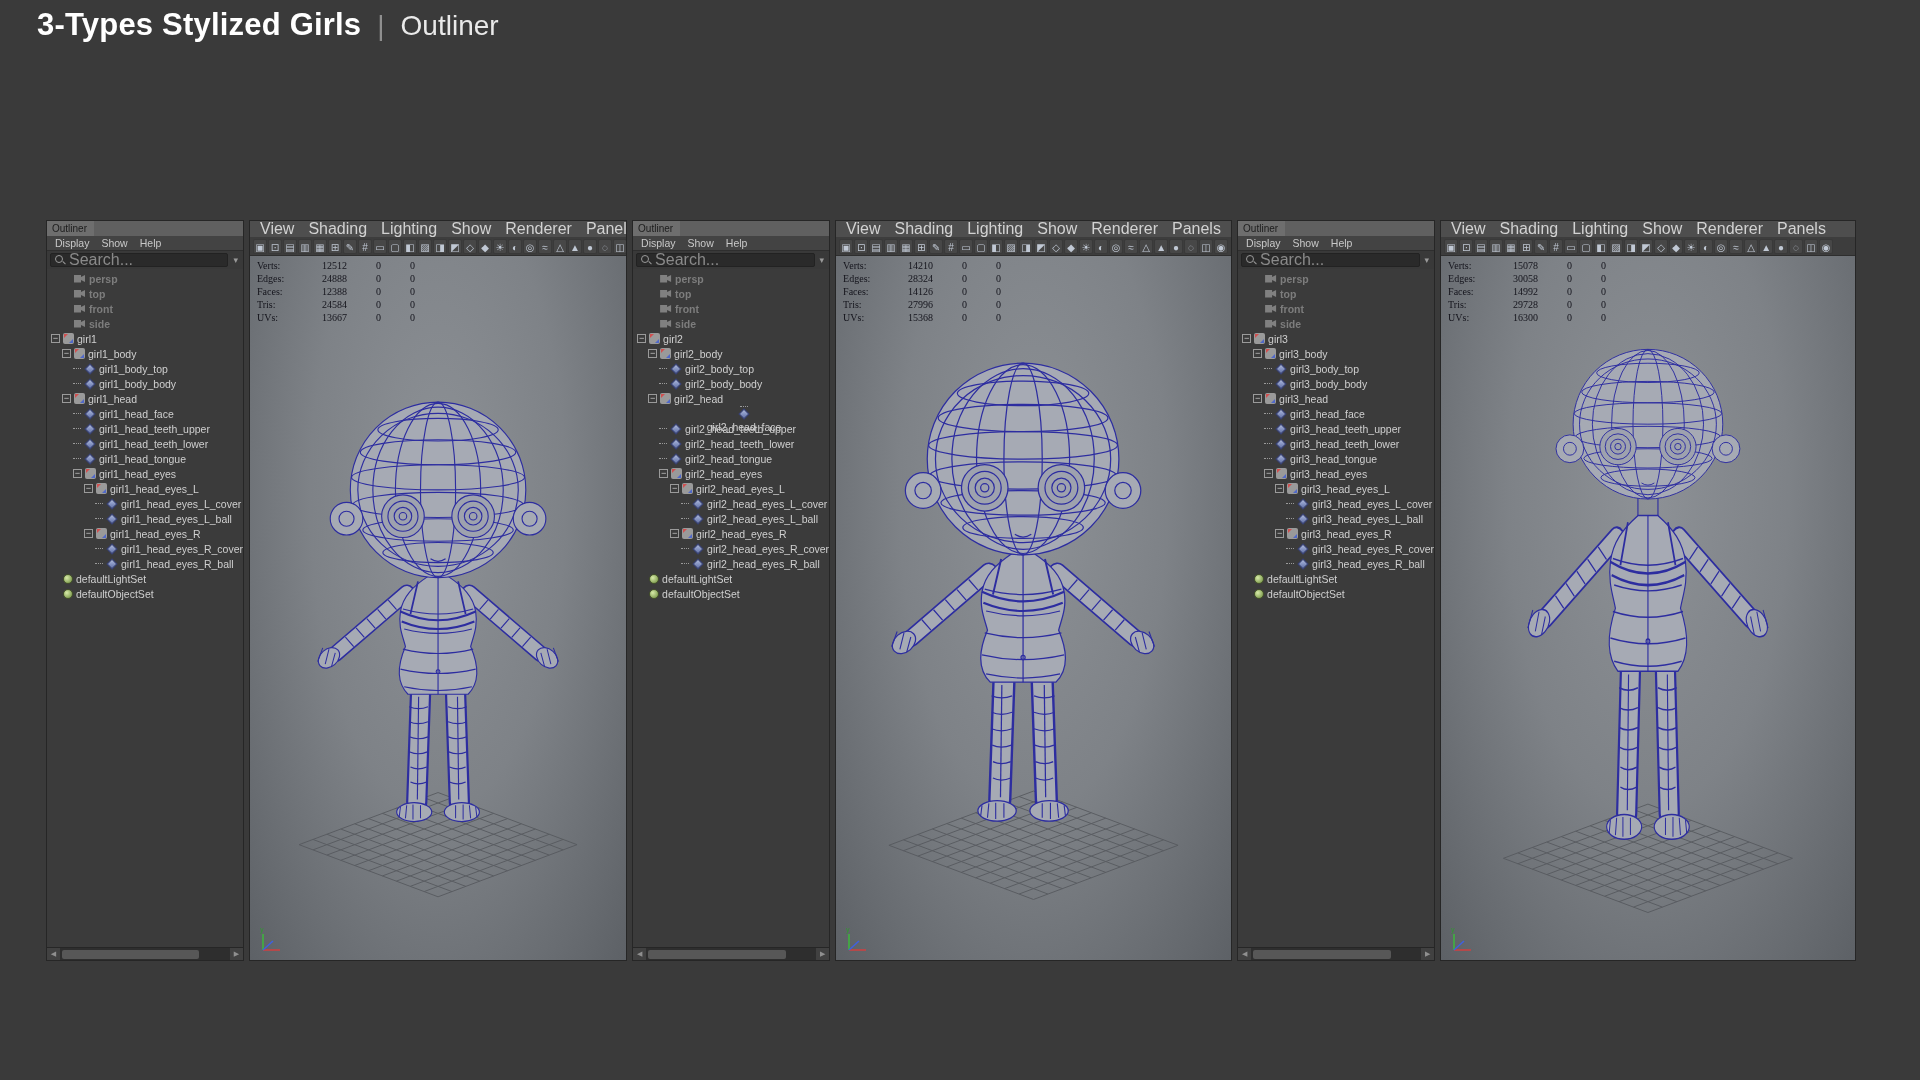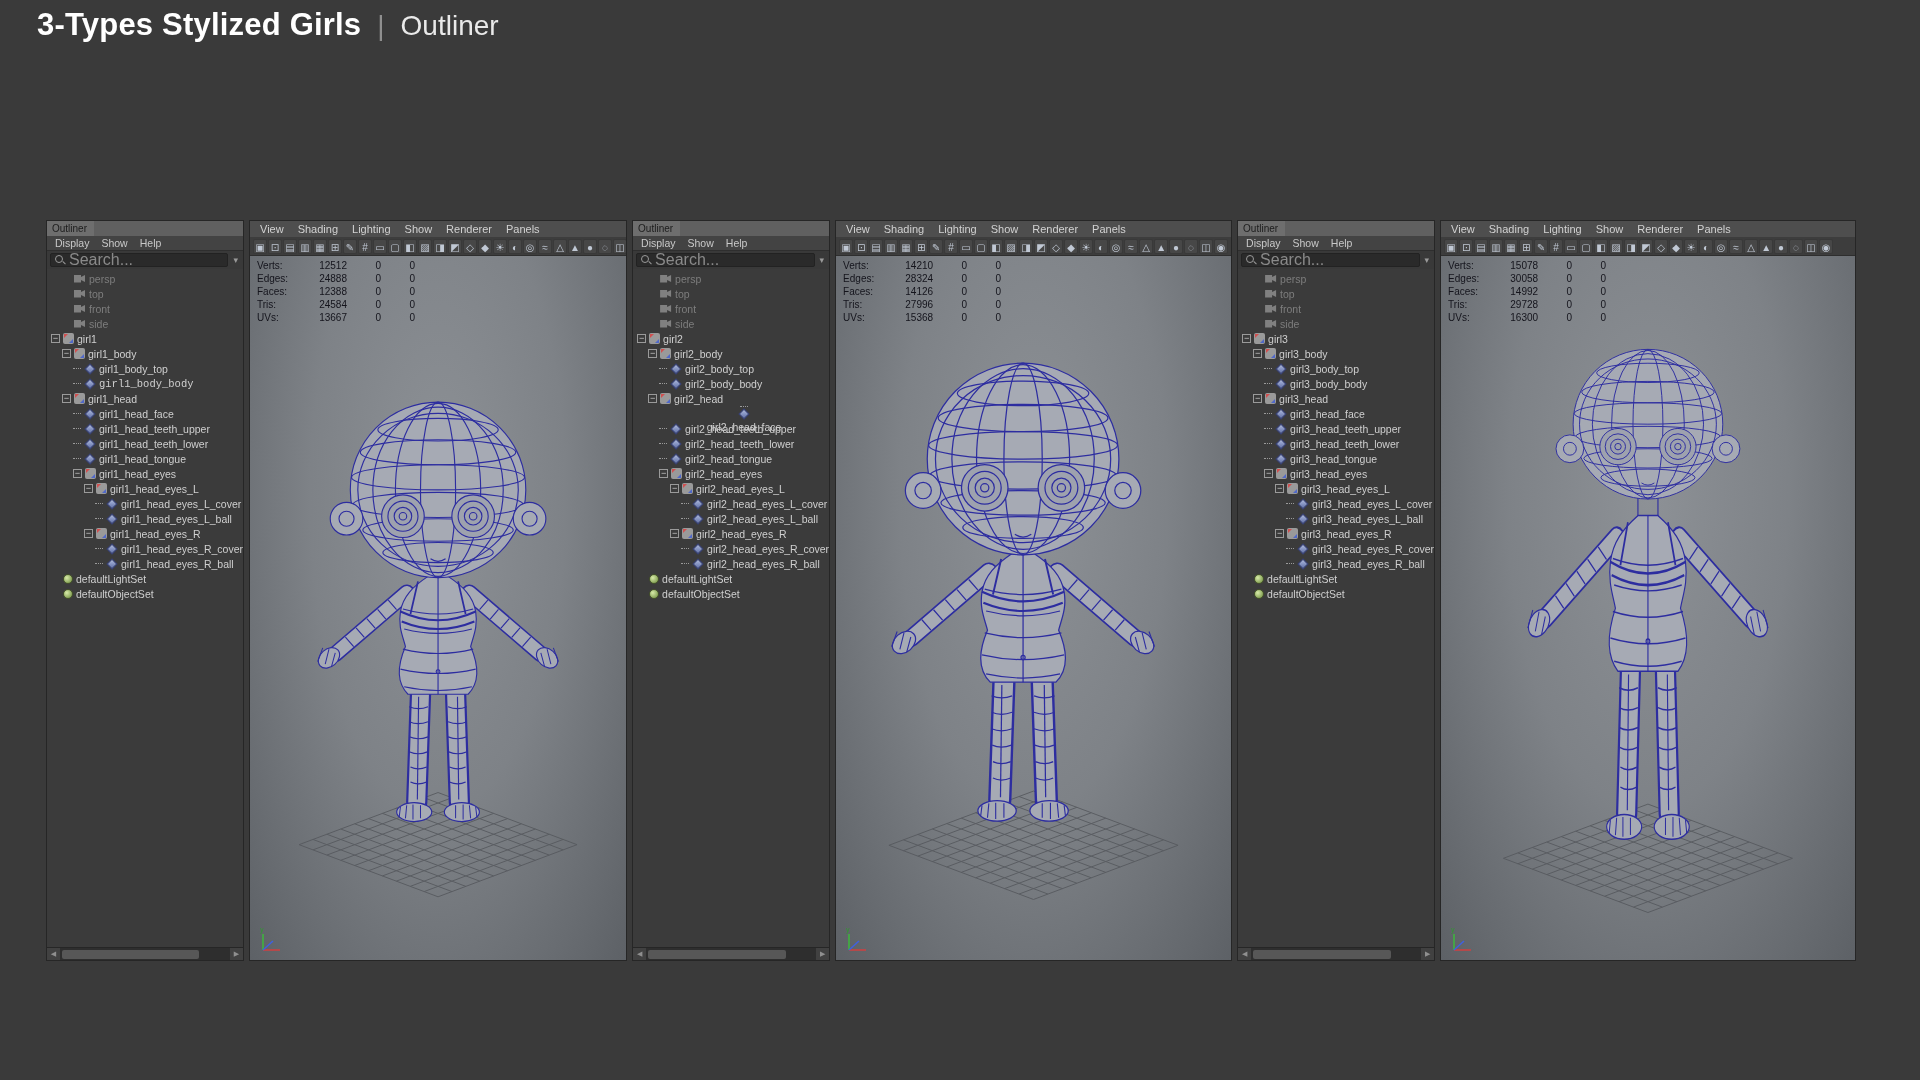--- a/index.html
+++ b/index.html
@@ -26,21 +26,21 @@
   .ol-searchrow { height:18px; background:#393939; display:flex; align-items:center; padding:2px 3px; gap:3px; flex:0 0 auto; }
   .ol-searchfield { flex:1; height:14px; background:#2a2a2a; border:1px solid #222; border-radius:2px; display:flex; align-items:center; gap:4px; padding:0 4px; }
   .search-icon { width:10px; height:10px; position:relative; display:inline-block; flex:0 0 auto; }
   .search-icon::before { content:""; position:absolute; left:0; top:0; width:6px; height:6px; border:1.3px solid #9a9a9a; border-radius:50%; }
   .search-icon::after { content:""; position:absolute; left:6.5px; top:7px; width:3.5px; height:1.4px; background:#9a9a9a; transform:rotate(45deg); }
   .search-text { color:#8a8a8a; font-size:16px; }
   .ol-search-caret { color:#9a9a9a; font-size:9px; padding:0 2px; }
   .ol-tree { flex:1; background:#3b3b3b; padding-top:2px; overflow:hidden; }
   .tree-item { display:flex; align-items:center; gap:3px; height:15px; cursor:default; }
   .tree-label { color:#cfcfcf; font-size:10.5px; white-space:nowrap; }
-  .tree-item.dim .tree-label { color:#7d7d7d; }
+  .tree-item.dim .tree-label { color:#7d7d7d;font-weight:bold; }
   .expander { flex:0 0 auto; }
   .expander.box { width:9px; height:9px; border:1px solid #9a9a9a; background:#3b3b3b; color:#cccccc;
                   font-size:9px; line-height:7px; text-align:center; }
   .expander.leaf { width:8px; height:0; border-top:1px dotted #9a9a9a; }
   .expander.none { width:9px; height:9px; }
   .node-icon { flex:0 0 auto; display:inline-block; }
   .icon-camera { width:12px; height:8px; background:#808080;
                  clip-path:polygon(0 0,7px 0,7px 2.5px,11px 0.5px,11px 7.5px,7px 5.5px,7px 8px,0 8px); }
   .icon-transform { width:11px; height:11px; background:#9a9a9a; border-radius:2px; position:relative; }
   .icon-transform::before { content:""; position:absolute; left:1px; top:1px; border-top:4px solid #d05050; border-right:4px solid transparent; }
@@ -49,29 +49,29 @@
                transform:rotate(45deg); border:1px solid #39437a; }
   .icon-set { width:10px; height:10px; border-radius:50%; background:radial-gradient(circle at 35% 35%,#d7eaa8,#6a8a3a); border:1px solid #44522a; }
   .ol-hscroll { height:13px; background:#2e2e2e; display:flex; align-items:stretch; flex:0 0 auto; border-top:1px solid #262626; }
   .scroll-arrow { width:13px; background:#414141; color:#8f8f8f; font-size:7px; display:flex; align-items:center; justify-content:center; }
   .scroll-track { flex:1; position:relative; }
   .scroll-thumb { position:absolute; left:2px; right:18%; top:1.5px; bottom:1.5px; background:#575757; border-radius:2px; }
 
   
   .viewport { background:#4a4a4a; border:1px solid #262626; display:flex; flex-direction:column; overflow:hidden; }
   .vp-menubar { height:16px; background:#4e4e4e; display:flex; align-items:center; gap:2px; padding-left:4px; flex:0 0 auto; }
-  .vp-menubar .menu-item { color:#d2d2d2; font-size:11px; padding:0 6px; }
+  .vp-menubar .menu-item { color:#d2d2d2; font-size:16px; padding:0 6px; }
   .vp-toolbar { height:19px; background:#3d3d3d; display:flex; align-items:center; gap:1px; padding:0 3px; flex:0 0 auto; overflow:hidden; border-bottom:1px solid #2e2e2e; }
   .vp-icon { width:14px; height:15px; line-height:15px; text-align:center; color:#c0c8d4; font-size:10px;
              background:#474747; border:1px solid #393939; border-radius:2px; flex:0 0 auto; cursor:default; }
   .vp-canvas { flex:1; position:relative; overflow:hidden;
                background:radial-gradient(ellipse at 50% 34%, #8d9196 0%, #7e8287 48%, #5d6166 100%); }
   .vp-canvas svg.scene { position:absolute; inset:0; width:100%; height:100%; }
   .vp-hud { position:absolute; left:7px; top:4px; display:flex; flex-direction:column; gap:2px; z-index:2; }
-  .hud-row { display:grid; grid-template-columns:40px 50px 34px 34px; font-size:10px; color:#14141c; }
+  .hud-row { display:grid; grid-template-columns:40px 50px 34px 34px; font-size:10px; color:#14141c;font-family:Liberation Serif, serif; }
   .hud-label { text-align:left; }
   .hud-value { text-align:right; }
   .hud-zero { text-align:right; }
   .axis-gizmo { position:absolute; left:5px; bottom:4px; z-index:2; }
 </style>
 </head>
 <body>
 
 <svg width="0" height="0" style="position:absolute" aria-hidden="true">
   <defs>
@@ -194,21 +194,21 @@
         <div class="tree-item" style="padding-left: 15px;">
     <span class="expander box">−</span>
     <span class="node-icon icon-transform"></span>
     <span class="tree-label">girl1_body</span>
   </div>
         <div class="tree-item" style="padding-left: 26px;">
     <span class="expander leaf"></span>
     <span class="node-icon icon-mesh"></span>
     <span class="tree-label">girl1_body_top</span>
   </div>
-        <div class="tree-item" style="padding-left: 26px; font-family: Liberation Mono, monospace;">
+        <div class="tree-item" style="padding-left: 26px;">
     <span class="expander leaf"></span>
     <span class="node-icon icon-mesh"></span>
     <span class="tree-label">girl1_body_body</span>
   </div>
         <div class="tree-item" style="padding-left: 15px;">
     <span class="expander box">−</span>
     <span class="node-icon icon-transform"></span>
     <span class="tree-label">girl1_head</span>
   </div>
         <div class="tree-item" style="padding-left: 26px;">

